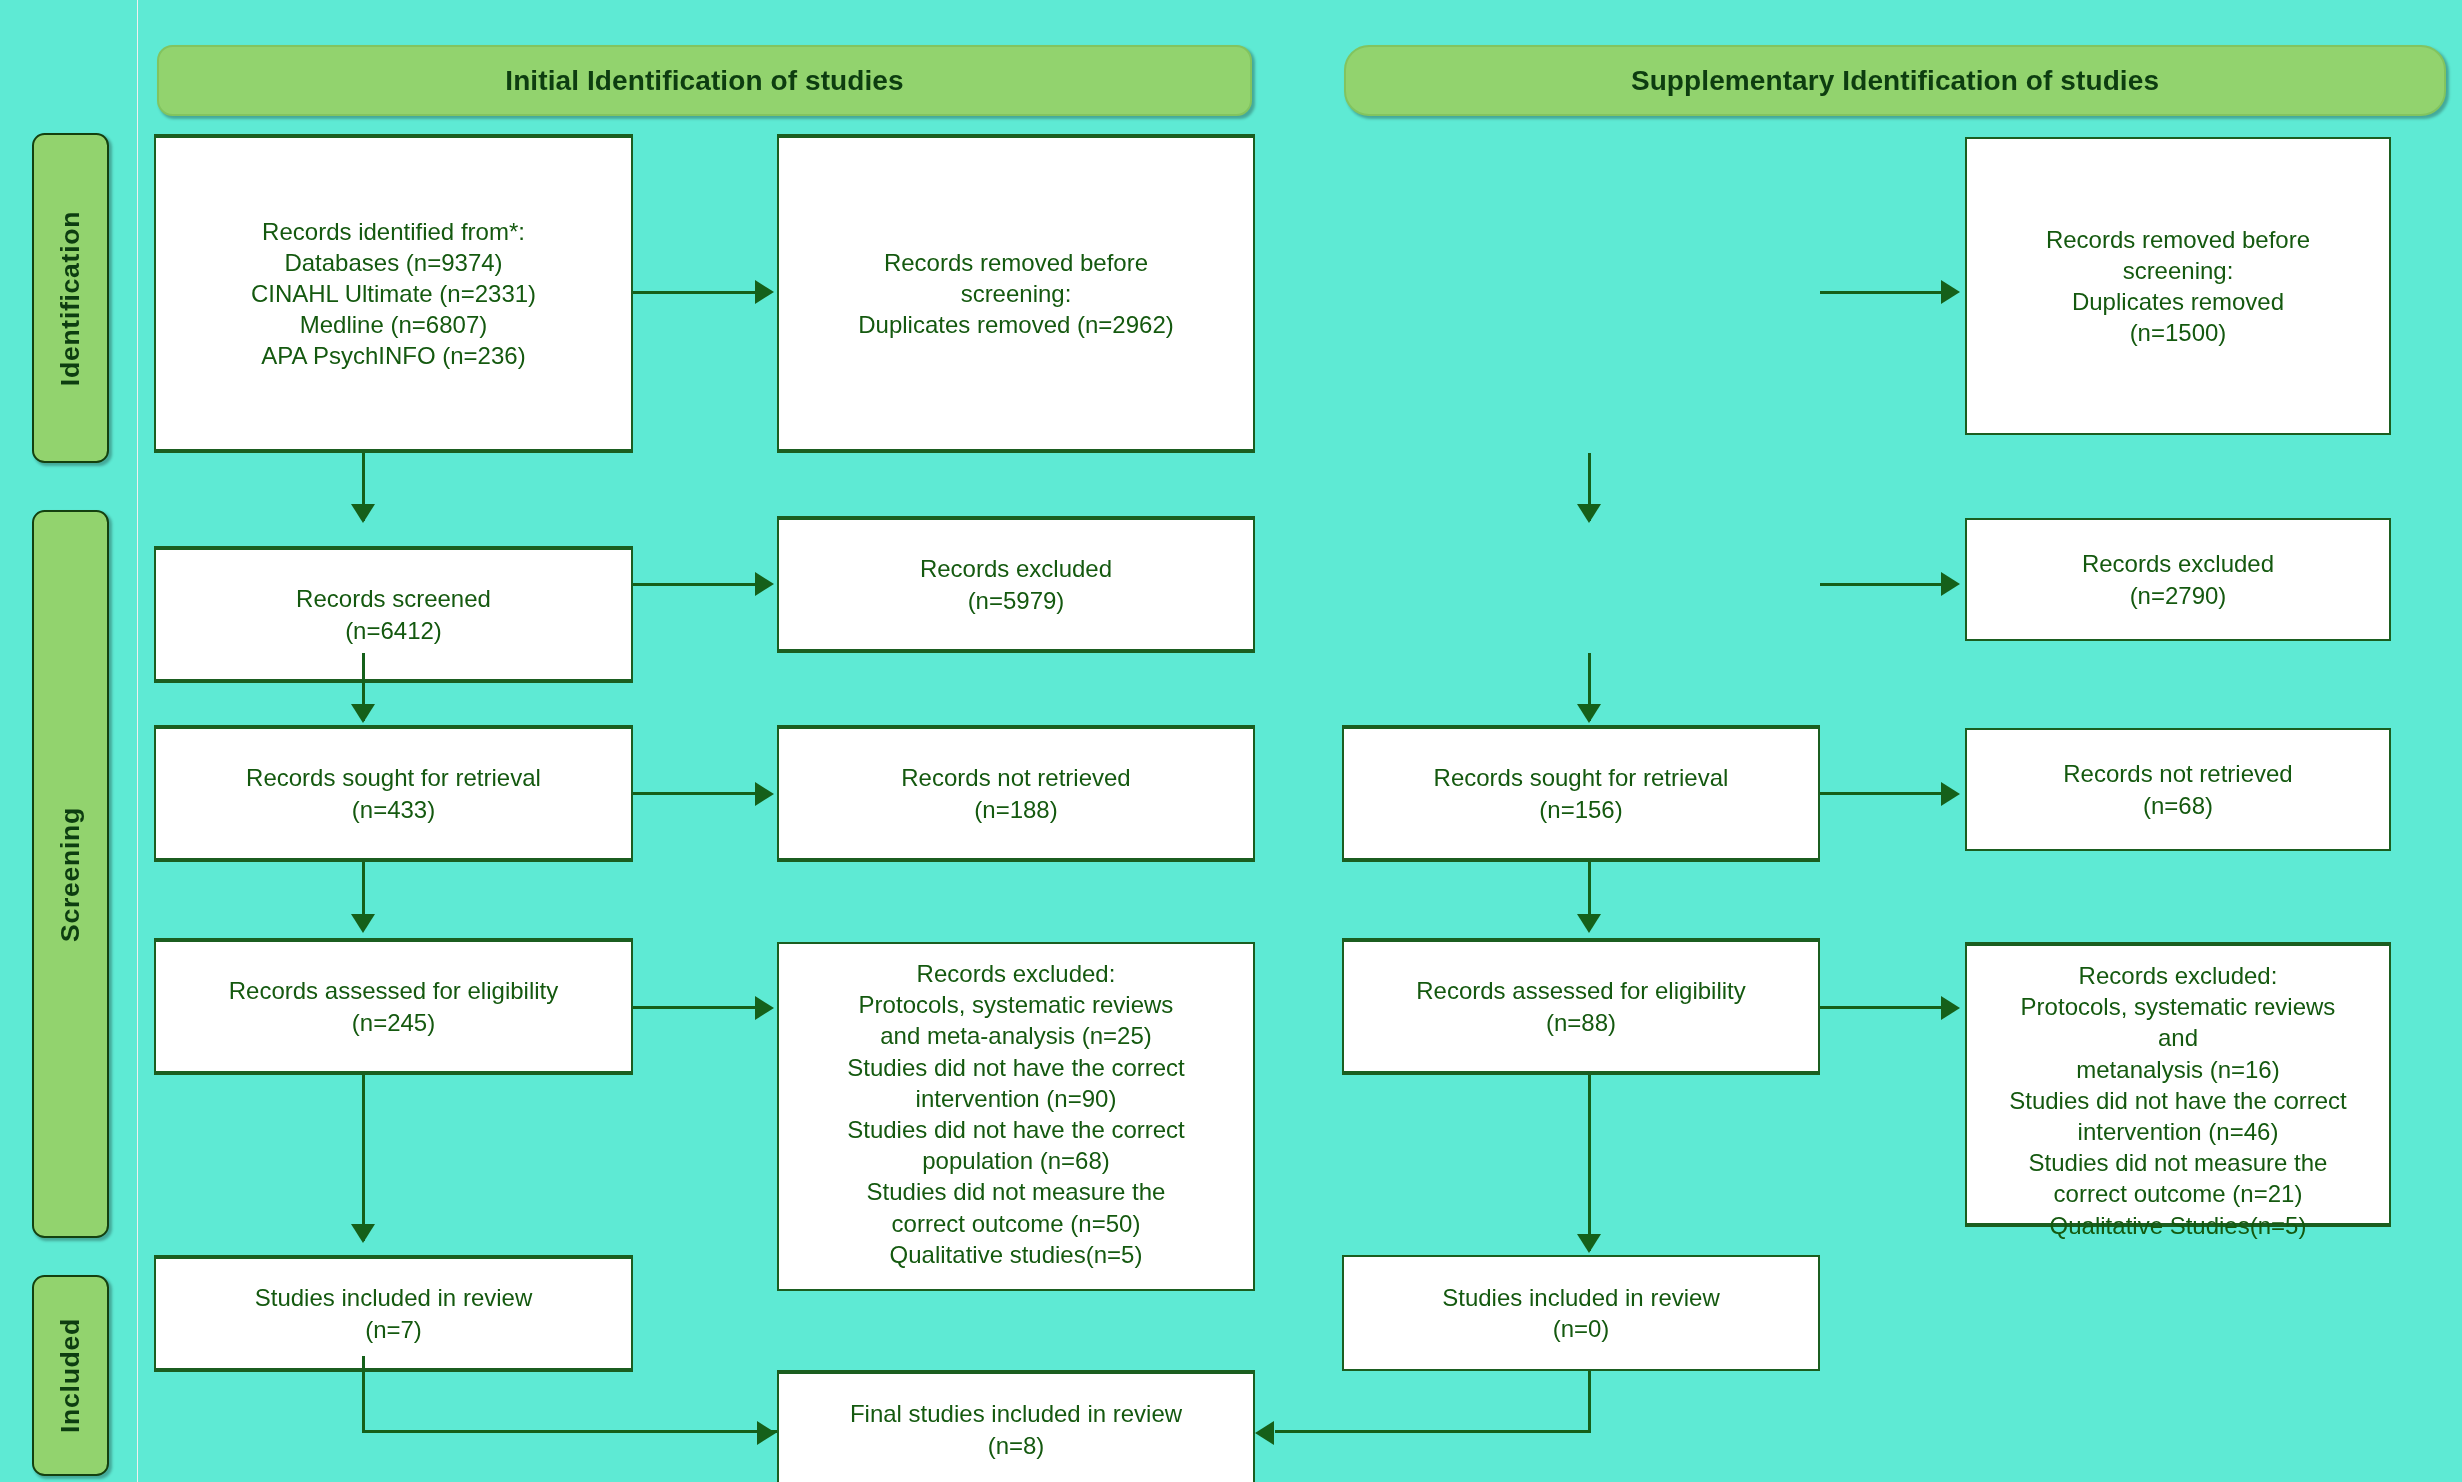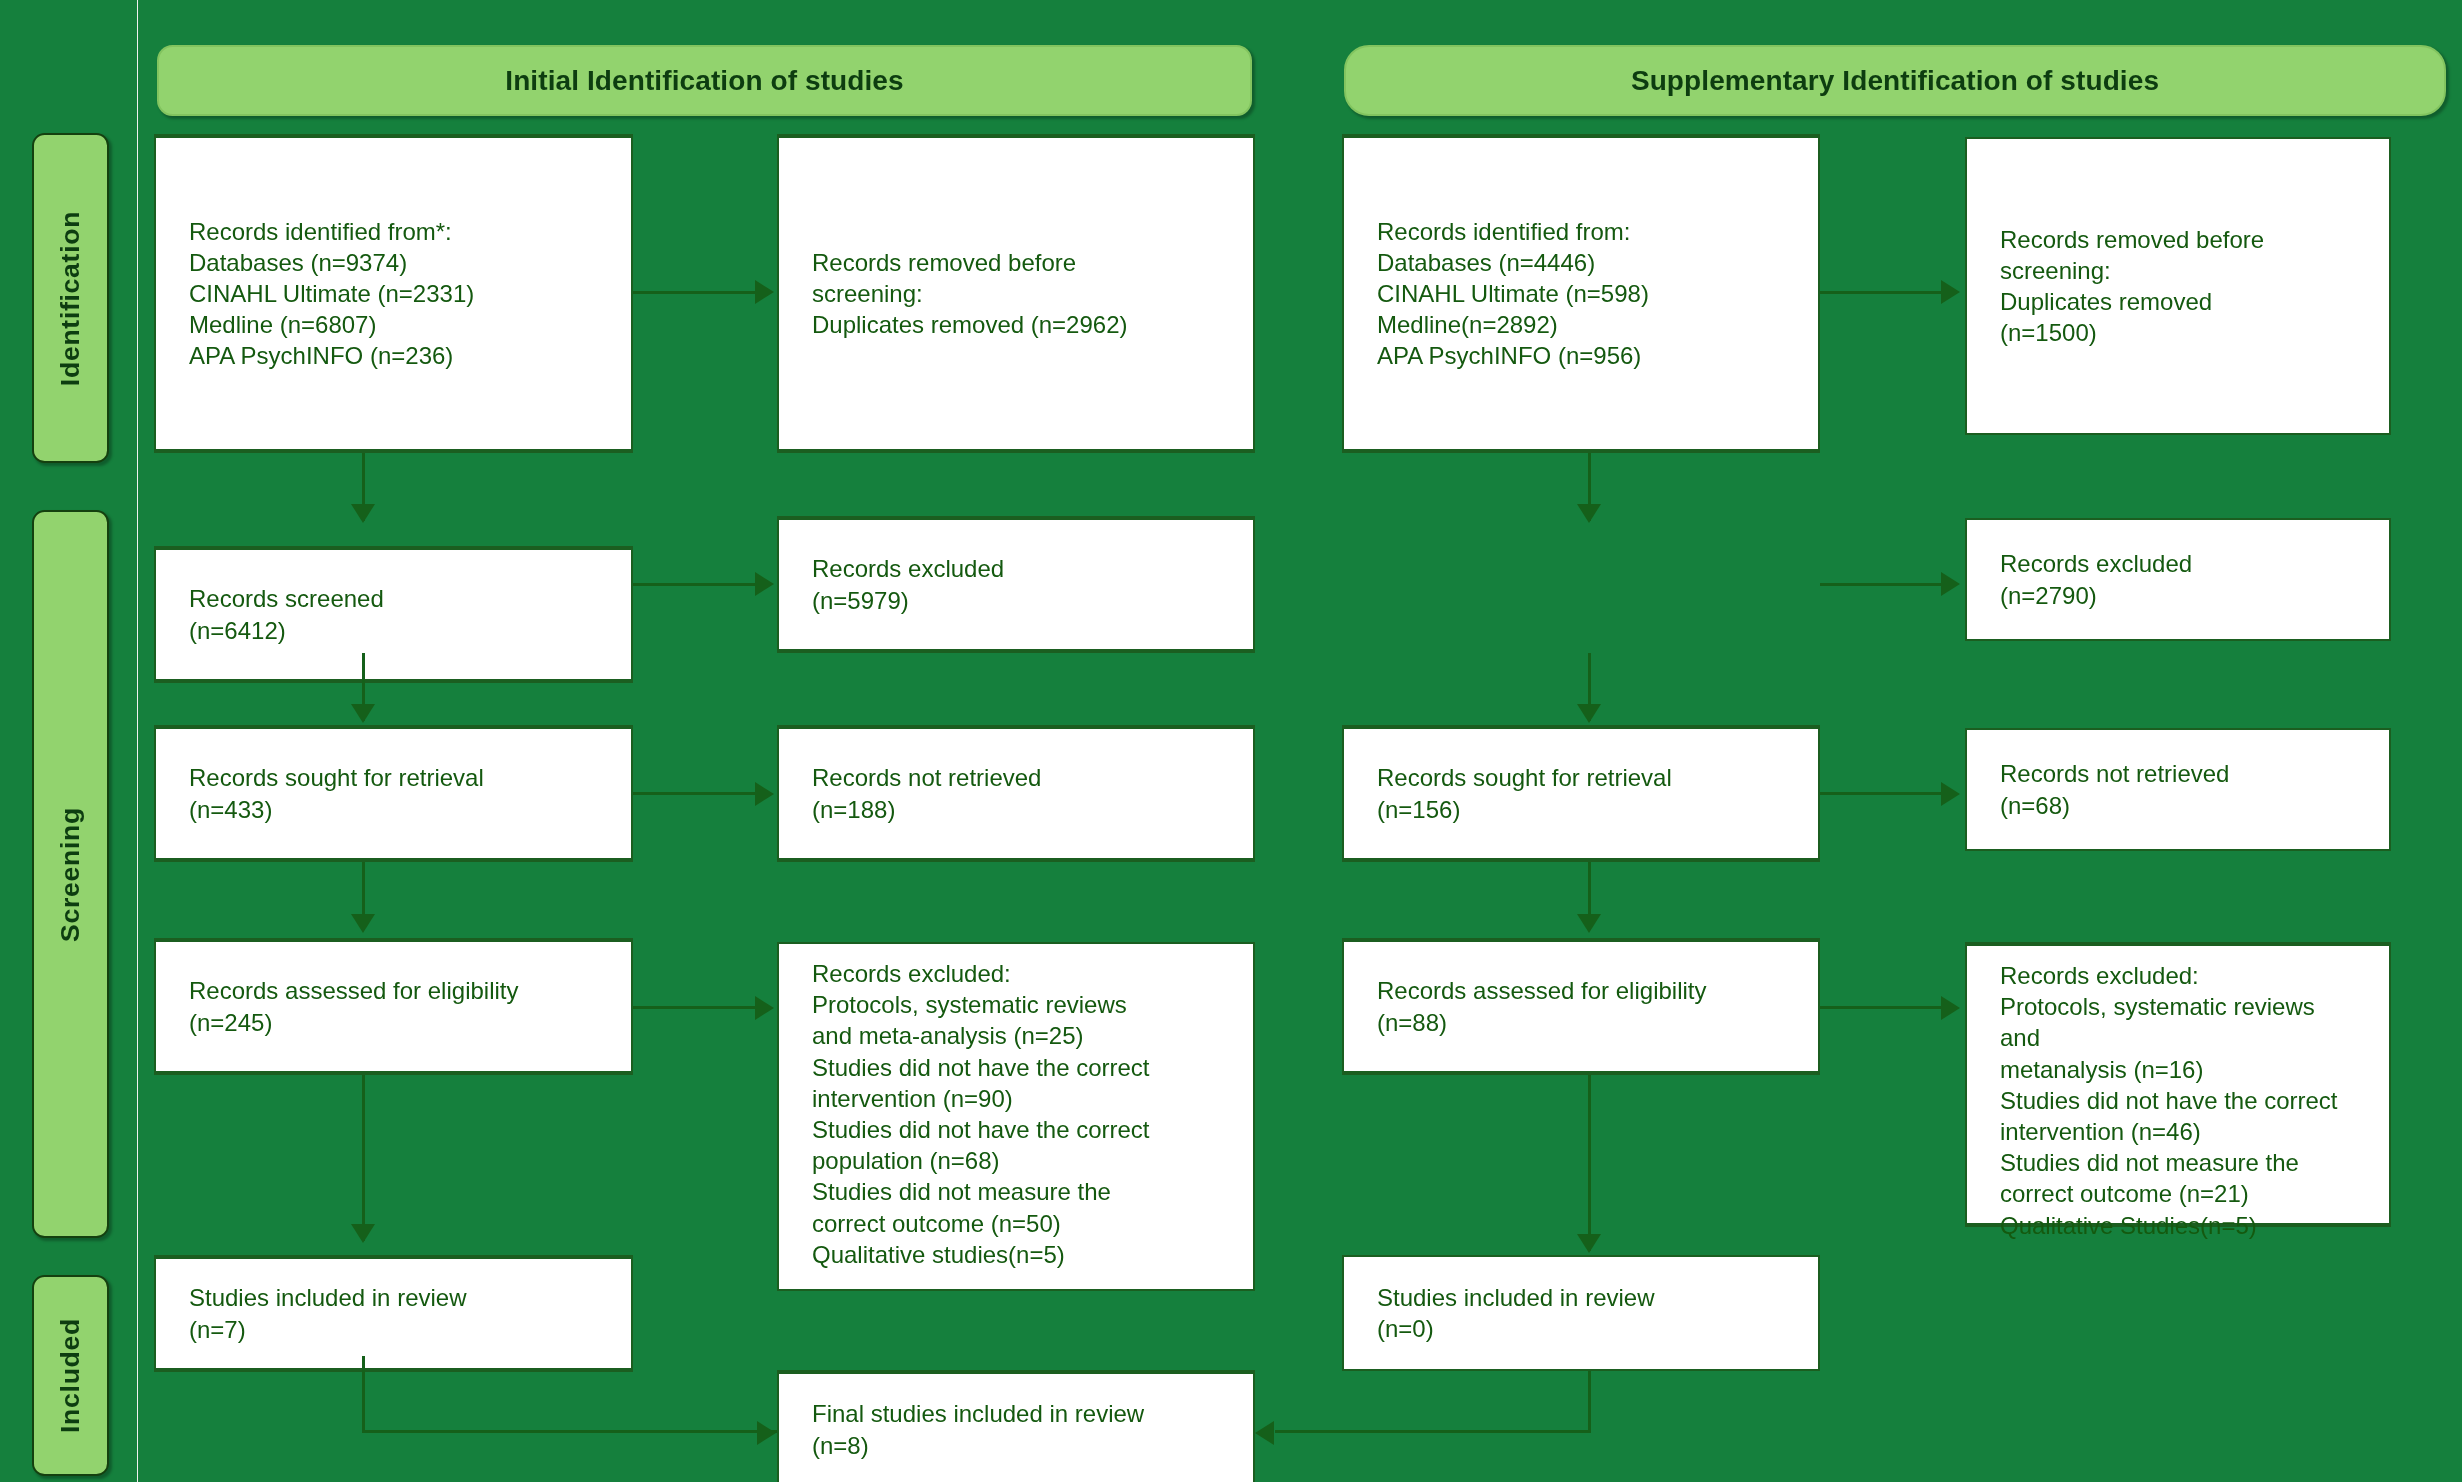--- a/index.html
+++ b/index.html
@@ -4,22 +4,23 @@
 <style>
   html,body{margin:0;padding:0;background:#ffffff;}
   body{
     font-family:"Liberation Sans", sans-serif;
     color:#1b5e20;
   }
   #canvas{
     position:relative;
     width:2462px;
     height:1482px;
-    background:#15803d;
+    background:#5eead4;
     overflow:hidden;
+    text-align:center;
   }
   
   .banner{
     position:absolute;
     background:#92d36e;
     border:2.1px solid #82c45f;
     border-radius:15.4px;
     box-shadow:2.1px 2.8px 2.8px rgba(0,0,0,0.28);
     display:flex;
     align-items:center;
@@ -133,27 +134,20 @@
 
   <div class="box" style="left:777px;top:134px;width:478px;height:319px;">
     <div class="txt">Records removed before
 screening:
     Duplicates removed (n=2962)</div>
   </div>
 
   <div class="ln vl" style="left:362px;top:453px;height:68px;"></div>
   <div class="arrow-d" style="left:351px;top:504px;"></div>
 
-  <div class="box" style="left:1342px;top:134px;width:478px;height:319px;">
-    <div class="txt">Records identified from:
-    Databases (n=4446)
-    CINAHL Ultimate (n=598)
-    Medline(n=2892)
-    APA PsychINFO (n=956)</div>
-  </div>
 
   <div class="ln hl" style="left:1820px;top:291px;width:133px;"></div>
   <div class="arrow-r" style="left:1941px;top:280px;"></div>
 
   <div class="box plain" style="left:1965px;top:137px;width:426px;height:298px;">
     <div class="txt">Records removed before
 screening:
     Duplicates removed
     (n=1500)</div>
   </div>

